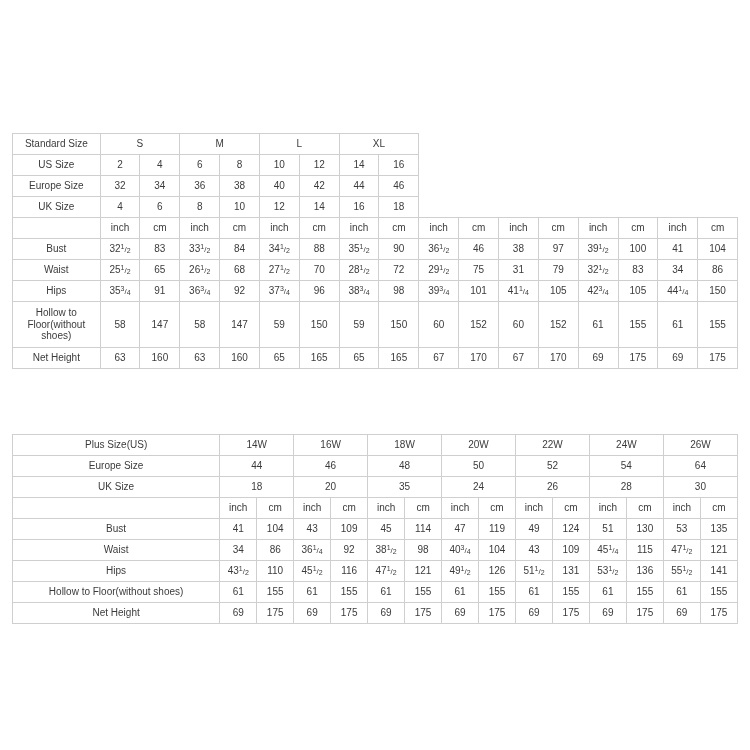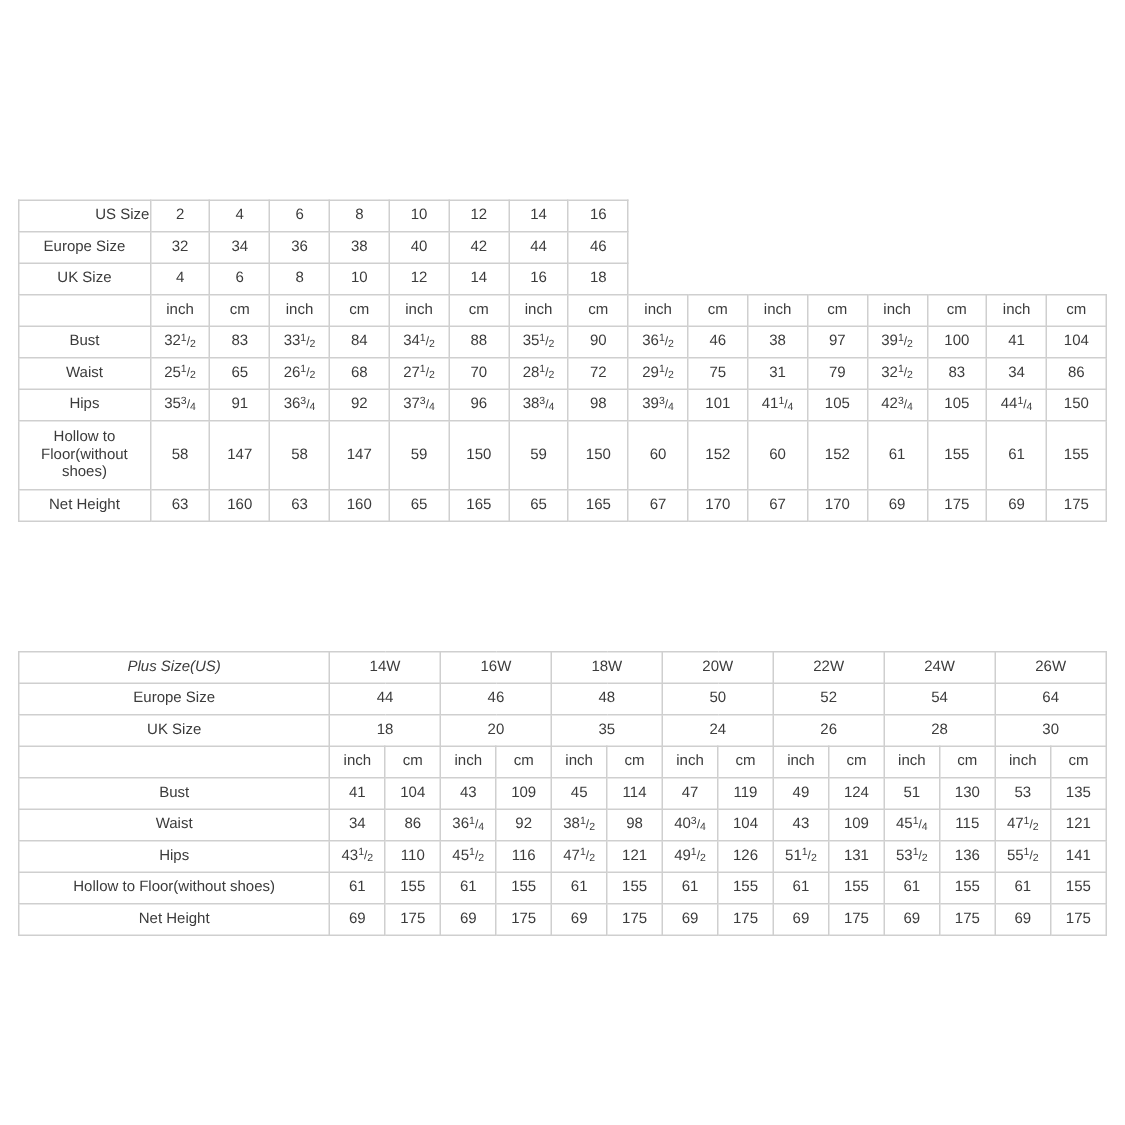--- a/index.html
+++ b/index.html
@@ -87,21 +87,28 @@
 </head>
 <body>
 
 <div class="page">
 
 
   <div id="table1-wrap">
     <table class="sizes" id="table1">
         <tbody>
           <tr class="row-h">
-            <td class="lbl" style="width: 88px; text-align: right;">US Size</td>
+            <td class="hdr" style="width: 88px;">Standard Size</td>
+            <td class="hdr" colspan="2" style="width: 79.75px;">S</td>
+            <td class="hdr" colspan="2" style="width: 79.75px;">M</td>
+            <td class="hdr" colspan="2" style="width: 79.75px;">L</td>
+            <td class="hdr" colspan="2" style="width: 79.75px;">XL</td>
+          </tr>
+          <tr class="row-h">
+            <td class="lbl" style="width: 88px;">US Size</td>
             <td colspan="1">2</td>
             <td colspan="1">4</td>
             <td colspan="1">6</td>
             <td colspan="1">8</td>
             <td colspan="1">10</td>
             <td colspan="1">12</td>
             <td colspan="1">14</td>
             <td colspan="1">16</td>
           </tr>
           <tr class="row-h">
@@ -241,21 +248,21 @@
             <td>175</td>
           </tr>
         </tbody>
       </table>
   </div>
 
   <div id="table2-wrap">
     <table class="sizes" id="table2">
         <tbody>
           <tr class="row-h">
-            <td class="hdr" style="width: 212px; font-style: italic;">Plus Size(US)</td>
+            <td class="hdr" style="width: 212px;">Plus Size(US)</td>
             <td class="hdr" colspan="2" style="width: 73.42px;">14W</td>
             <td class="hdr" colspan="2" style="width: 73.42px;">16W</td>
             <td class="hdr" colspan="2" style="width: 73.42px;">18W</td>
             <td class="hdr" colspan="2" style="width: 73.42px;">20W</td>
             <td class="hdr" colspan="2" style="width: 73.42px;">22W</td>
             <td class="hdr" colspan="2" style="width: 73.42px;">24W</td>
             <td class="hdr" colspan="2" style="width: 73.42px;">26W</td>
           </tr>
           <tr class="row-h">
             <td class="lbl" style="width: 212px;">Europe Size</td>

